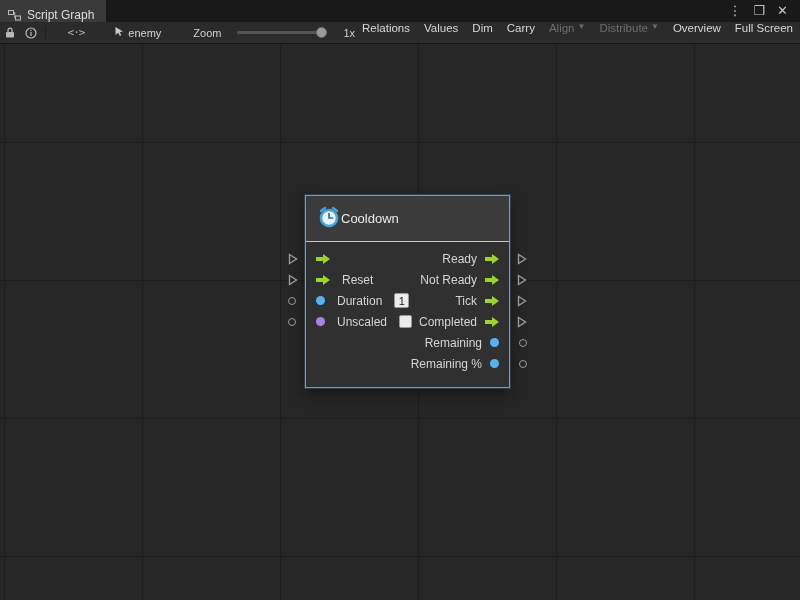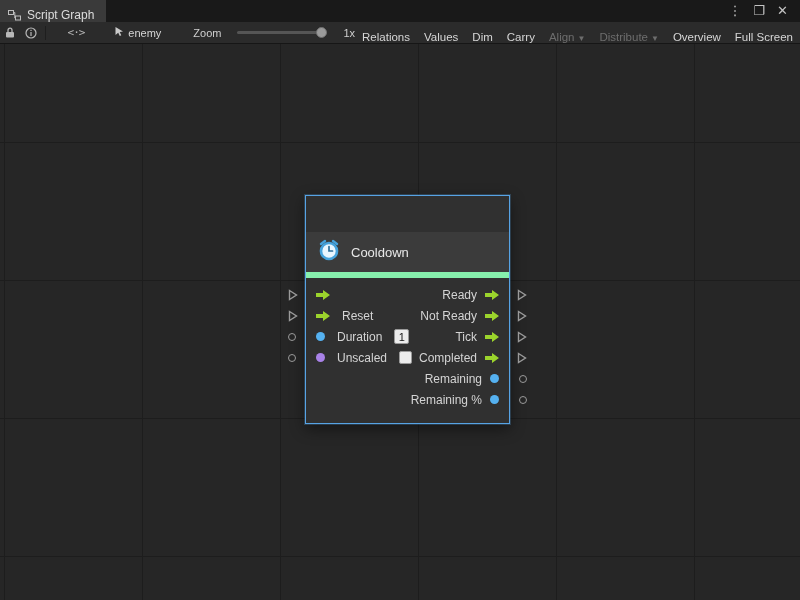--- a/index.html
+++ b/index.html
@@ -47,21 +47,21 @@
     width:90px; height:3px; background:#555555; border-radius:2px; position:relative;
   }
   .slider-handle {
     position:absolute; right:0px; top:-4px; width:11px; height:11px;
     border-radius:50%; background:#9a9a9a; border:1px solid #6f6f6f;
   }
   .zoom-value { color:#cfcfcf; }
 
   .tb-buttons { margin-left:auto; display:flex; align-items:center; height:100%; }
   .tb-btn {
-    display:flex; align-items:flex-end; gap:3px; height:100%;
+    display:flex; align-items:flex-start; gap:3px; height:100%;
     padding:0 7px; font-size:11.5px; color:#d6d6d6; cursor:default; white-space:nowrap;
   }
   .tb-btn.disabled { color:#6d6d6d; }
   .dd-arrow { font-size:8px; line-height:1; margin-top:1px; }
 
   
   .canvas {
     position:relative; width:800px; height:556px;
     background-color:#262626;
     background-image:
@@ -72,22 +72,22 @@
   }
 
   
   .node {
     position:absolute; left:305px; top:151px; width:205px;
     background:#303030;
     border:1px solid var(--selection, #57A3E4);
     box-shadow:0 0 0 1px rgba(87,163,228,0.25), 0 5px 14px rgba(0,0,0,0.45);
   }
   .node-header {
-    height:46px; background:#3b3b3b; border-bottom:6px solid #86efac;
-    display:flex; align-items:center; gap:10px; padding:0 11px;margin-top:36px;
+    height:46px; background:#3b3b3b; border-bottom:1px solid #86efac;
+    display:flex; align-items:center; padding:0 11px;
   }
   .node-title { color:#e8e8e8; font-size:13px; }
   .node-body { padding:6px 0 13px; }
 
   .port-row {
     position:relative; height:21px; display:flex; align-items:center; padding:0 10px;
   }
   .port-left  { display:flex; align-items:center; gap:12px; }
   .port-right { margin-left:auto; display:flex; align-items:center; gap:8px; }
   .port-label { font-size:12px; color:#d4d4d4; }

